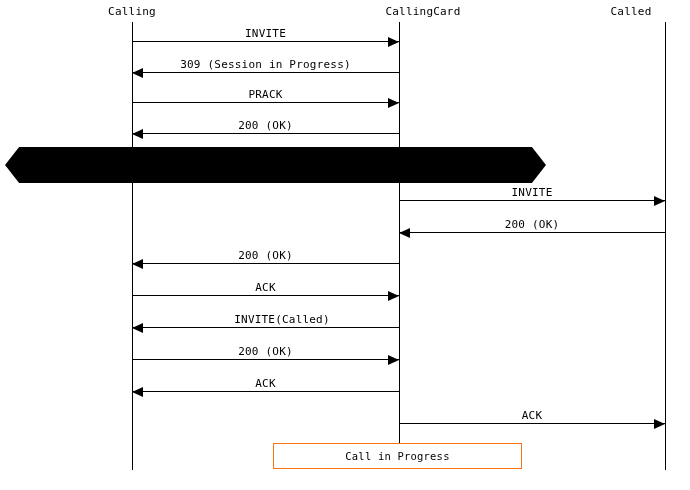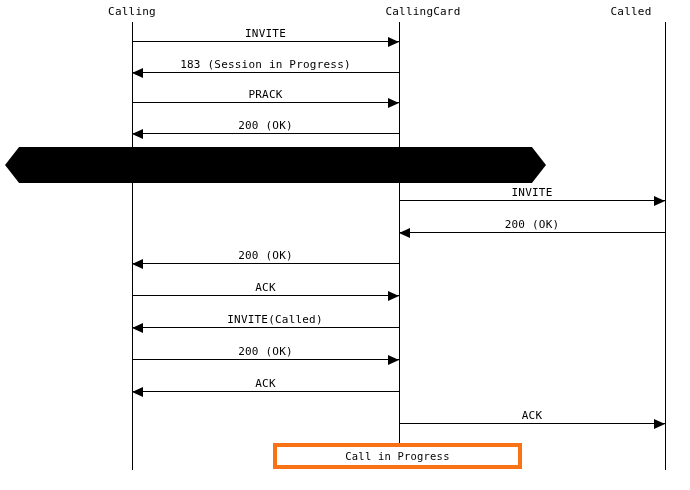--- a/index.html
+++ b/index.html
@@ -79,21 +79,21 @@
   }
   .note-banner-outline {
     position: absolute;
     background: #000000;
     clip-path: polygon(0% 50%, 2.6% 0%, 97.4% 0%, 100% 50%, 97.4% 100%, 2.6% 100%);
   }
   
   .state-box {
     position: absolute;
     background: #ffffff;
-    border: 4px solid #f97316;
+    border: 1px solid #f97316;
     box-sizing: border-box;
     display: flex;
     align-items: center;
     justify-content: center;
     font-size: 10.5px;
     color: #000000;
     letter-spacing: 0.2px;
   }
 </style>
 </head>
@@ -109,42 +109,42 @@
       <div class="actor-label" style="left: 631px; top: 5px;">Called</div>
       <div class="lifeline" style="left: 665px; top: 22px; height: 448px;"></div>
     </div>
 
   <div id="messages-layer">
       <div class="msg-line" style="left: 132px; top: 41px; width: 267px;"></div>
       <div class="arrow-head right" style="top: 36.5px; left: 388px;"></div>
       <div class="msg-label" style="left: 265.5px; top: 27px;">INVITE</div>
       <div class="msg-line" style="left: 132px; top: 72px; width: 267px;"></div>
       <div class="arrow-head left" style="top: 67.5px; left: 132px;"></div>
-      <div class="msg-label" style="left: 265.5px; top: 58px;">183 (Session in Progress)</div>
+      <div class="msg-label" style="left: 265.5px; top: 58px;">309 (Session in Progress)</div>
       <div class="msg-line" style="left: 132px; top: 102px; width: 267px;"></div>
       <div class="arrow-head right" style="top: 97.5px; left: 388px;"></div>
       <div class="msg-label" style="left: 265.5px; top: 88px;">PRACK</div>
       <div class="msg-line" style="left: 132px; top: 133px; width: 267px;"></div>
       <div class="arrow-head left" style="top: 128.5px; left: 132px;"></div>
       <div class="msg-label" style="left: 265.5px; top: 119px;">200 (OK)</div>
       <div class="msg-line" style="left: 399px; top: 200px; width: 266px;"></div>
       <div class="arrow-head right" style="top: 195.5px; left: 654px;"></div>
       <div class="msg-label" style="left: 532px; top: 186px;">INVITE</div>
       <div class="msg-line" style="left: 399px; top: 232px; width: 266px;"></div>
       <div class="arrow-head left" style="top: 227.5px; left: 399px;"></div>
       <div class="msg-label" style="left: 532px; top: 218px;">200 (OK)</div>
       <div class="msg-line" style="left: 132px; top: 263px; width: 267px;"></div>
       <div class="arrow-head left" style="top: 258.5px; left: 132px;"></div>
       <div class="msg-label" style="left: 265.5px; top: 249px;">200 (OK)</div>
       <div class="msg-line" style="left: 132px; top: 295px; width: 267px;"></div>
       <div class="arrow-head right" style="top: 290.5px; left: 388px;"></div>
       <div class="msg-label" style="left: 265.5px; top: 281px;">ACK</div>
       <div class="msg-line" style="left: 132px; top: 327px; width: 267px;"></div>
       <div class="arrow-head left" style="top: 322.5px; left: 132px;"></div>
-      <div class="msg-label" style="left: 275px; top: 313px;">INVITE(Called)</div>
+      <div class="msg-label" style="left: 282px; top: 313px;">INVITE(Called)</div>
       <div class="msg-line" style="left: 132px; top: 359px; width: 267px;"></div>
       <div class="arrow-head right" style="top: 354.5px; left: 388px;"></div>
       <div class="msg-label" style="left: 265.5px; top: 345px;">200 (OK)</div>
       <div class="msg-line" style="left: 132px; top: 391px; width: 267px;"></div>
       <div class="arrow-head left" style="top: 386.5px; left: 132px;"></div>
       <div class="msg-label" style="left: 265.5px; top: 377px;">ACK</div>
       <div class="msg-line" style="left: 399px; top: 423px; width: 266px;"></div>
       <div class="arrow-head right" style="top: 418.5px; left: 654px;"></div>
       <div class="msg-label" style="left: 532px; top: 409px;">ACK</div>
     </div>

